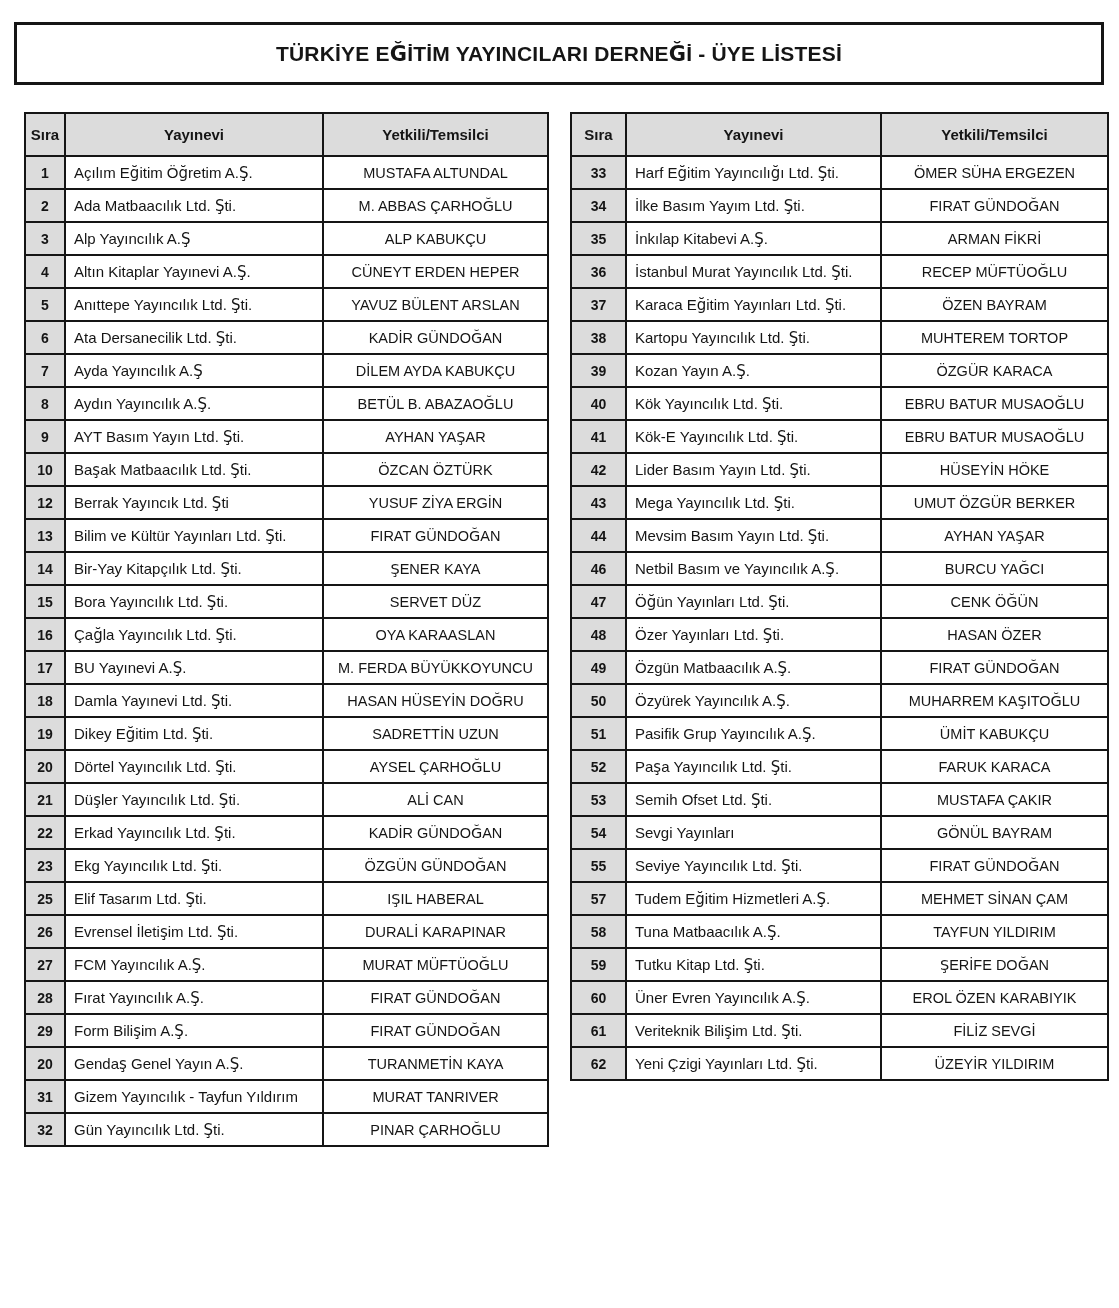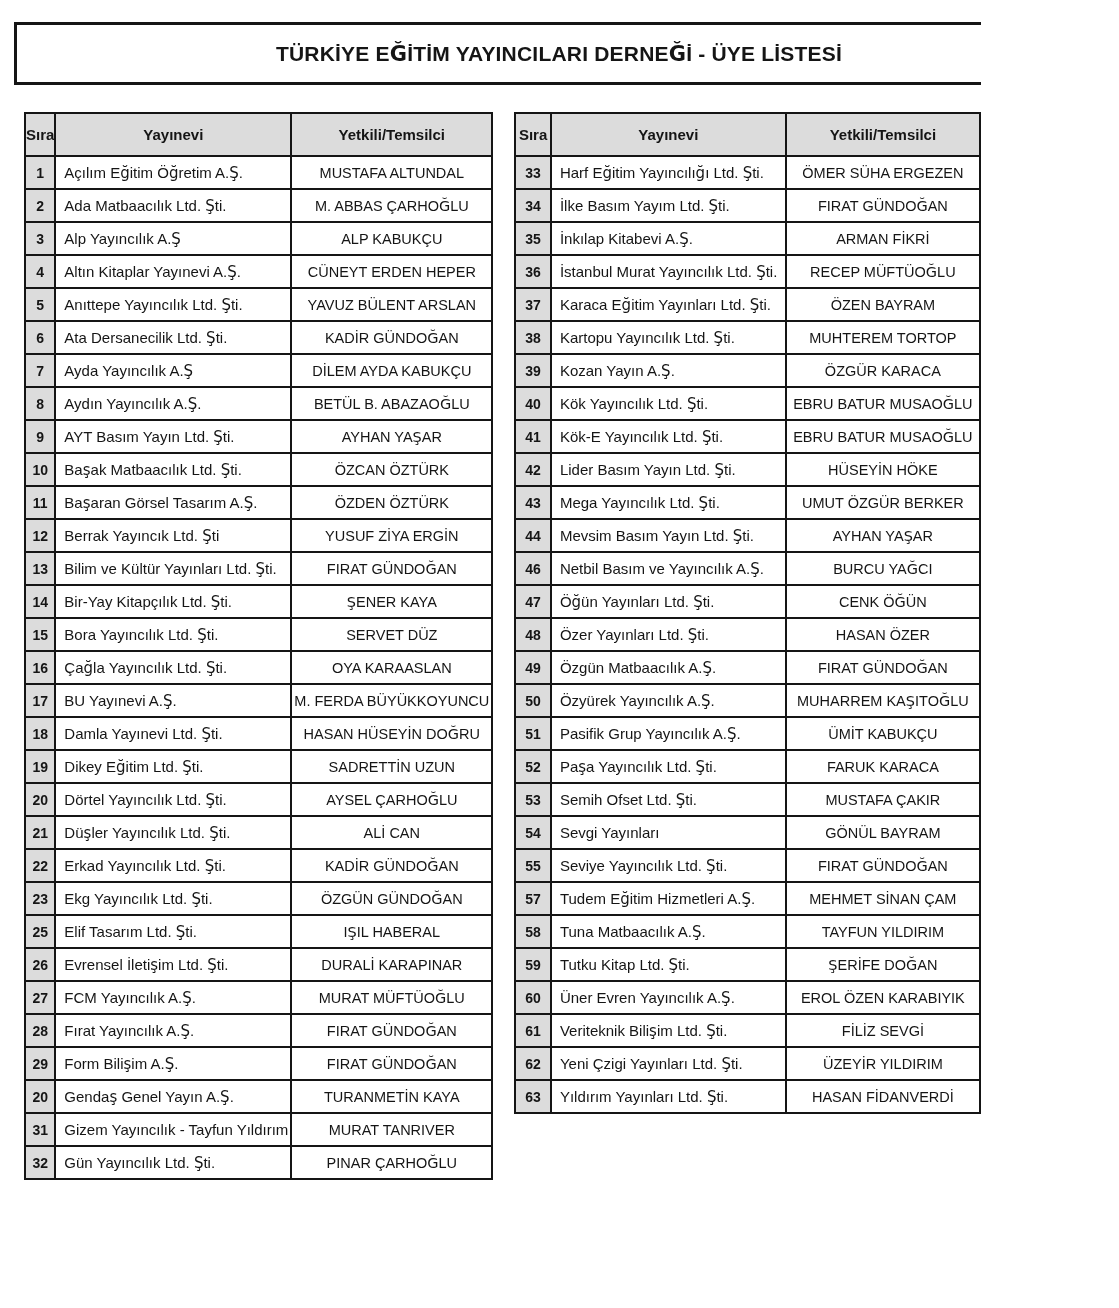--- a/index.html
+++ b/index.html
@@ -3,21 +3,21 @@
 <meta charset="utf-8">
 <style>
   * { box-sizing: border-box; margin: 0; padding: 0; }
   html, body { background: #ffffff; }
   body {
     font-family: "Liberation Sans", sans-serif;
     color: #151515;
   }
   .page {
     position: relative;
-    width: 981px;
+    width: 1119px;
     height: 1308px;
     background: #ffffff;
     overflow: hidden;
   }
   .title-box {
     position: absolute;
     left: 14px;
     top: 22px;
     width: 1090px;
     height: 63px;
@@ -157,25 +157,20 @@
             <td class="num">9</td>
             <td class="pub subst">AYT Basım Yayın Ltd. <span class="fb">Ş</span>ti.</td>
             <td class="rep subst">AYHAN YA<span class="fb">Ş</span>AR</td>
           </tr>
           <tr>
             <td class="num">10</td>
             <td class="pub subst">Ba<span class="fb">ş</span>ak Matbaacılık Ltd. <span class="fb">Ş</span>ti.</td>
             <td class="rep subst">ÖZCAN ÖZTÜRK</td>
           </tr>
           <tr>
-            <td class="num">11</td>
-            <td class="pub subst">Ba<span class="fb">ş</span>aran Görsel Tasarım A.<span class="fb">Ş</span>.</td>
-            <td class="rep subst">ÖZDEN ÖZTÜRK</td>
-          </tr>
-          <tr>
             <td class="num">12</td>
             <td class="pub subst">Berrak Yayıncık Ltd. <span class="fb">Ş</span>ti</td>
             <td class="rep subst">YUSUF ZİYA ERGİN</td>
           </tr>
           <tr>
             <td class="num">13</td>
             <td class="pub subst">Bilim ve Kültür Yayınları Ltd. <span class="fb">Ş</span>ti.</td>
             <td class="rep subst">FIRAT GÜNDO<span class="fb">Ğ</span>AN</td>
           </tr>
           <tr>
@@ -418,22 +413,17 @@
           <tr>
             <td class="num">61</td>
             <td class="pub subst">Veriteknik Bili<span class="fb">ş</span>im Ltd. <span class="fb">Ş</span>ti.</td>
             <td class="rep subst">FİLİZ SEVGİ</td>
           </tr>
           <tr>
             <td class="num">62</td>
             <td class="pub subst">Yeni Çzigi Yayınları Ltd. <span class="fb">Ş</span>ti.</td>
             <td class="rep subst">ÜZEYİR YILDIRIM</td>
           </tr>
-          <tr>
-            <td class="num">63</td>
-            <td class="pub subst">Yıldırım Yayınları Ltd. <span class="fb">Ş</span>ti.</td>
-            <td class="rep subst">HASAN FİDANVERDİ</td>
-          </tr>
         </tbody>
     </table>
 
   </div>
 </div>
 
 </body></html>

